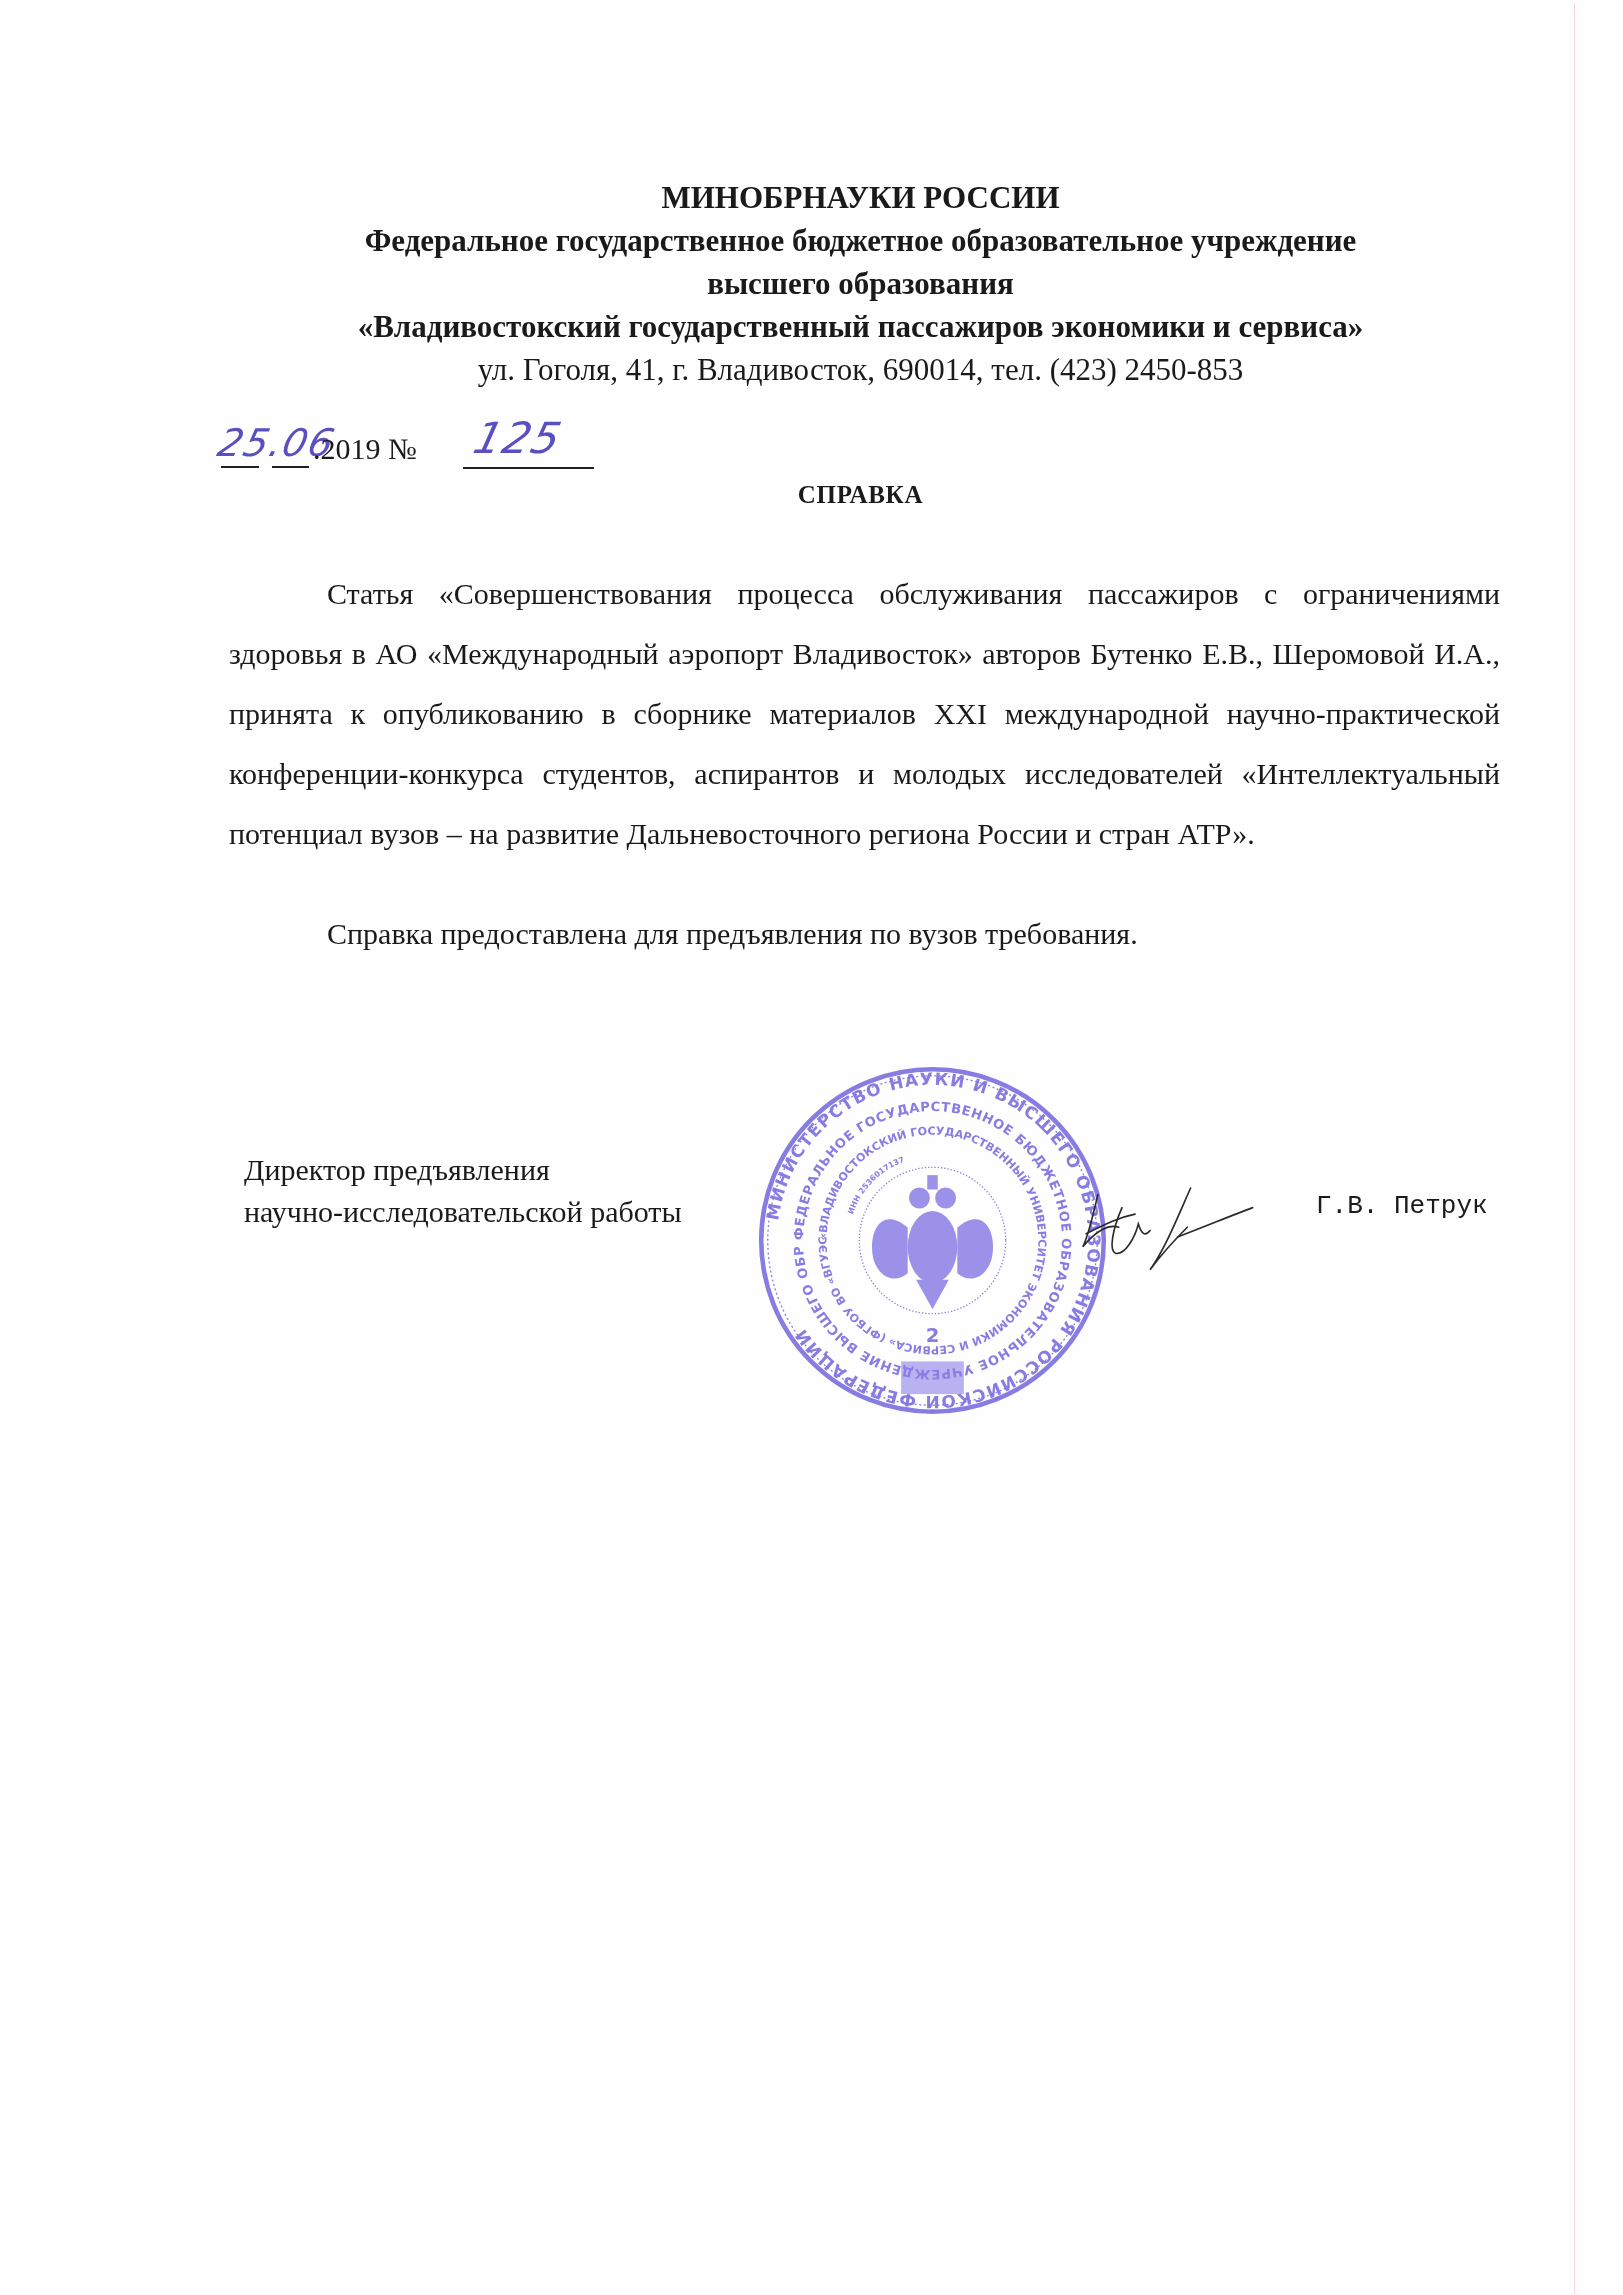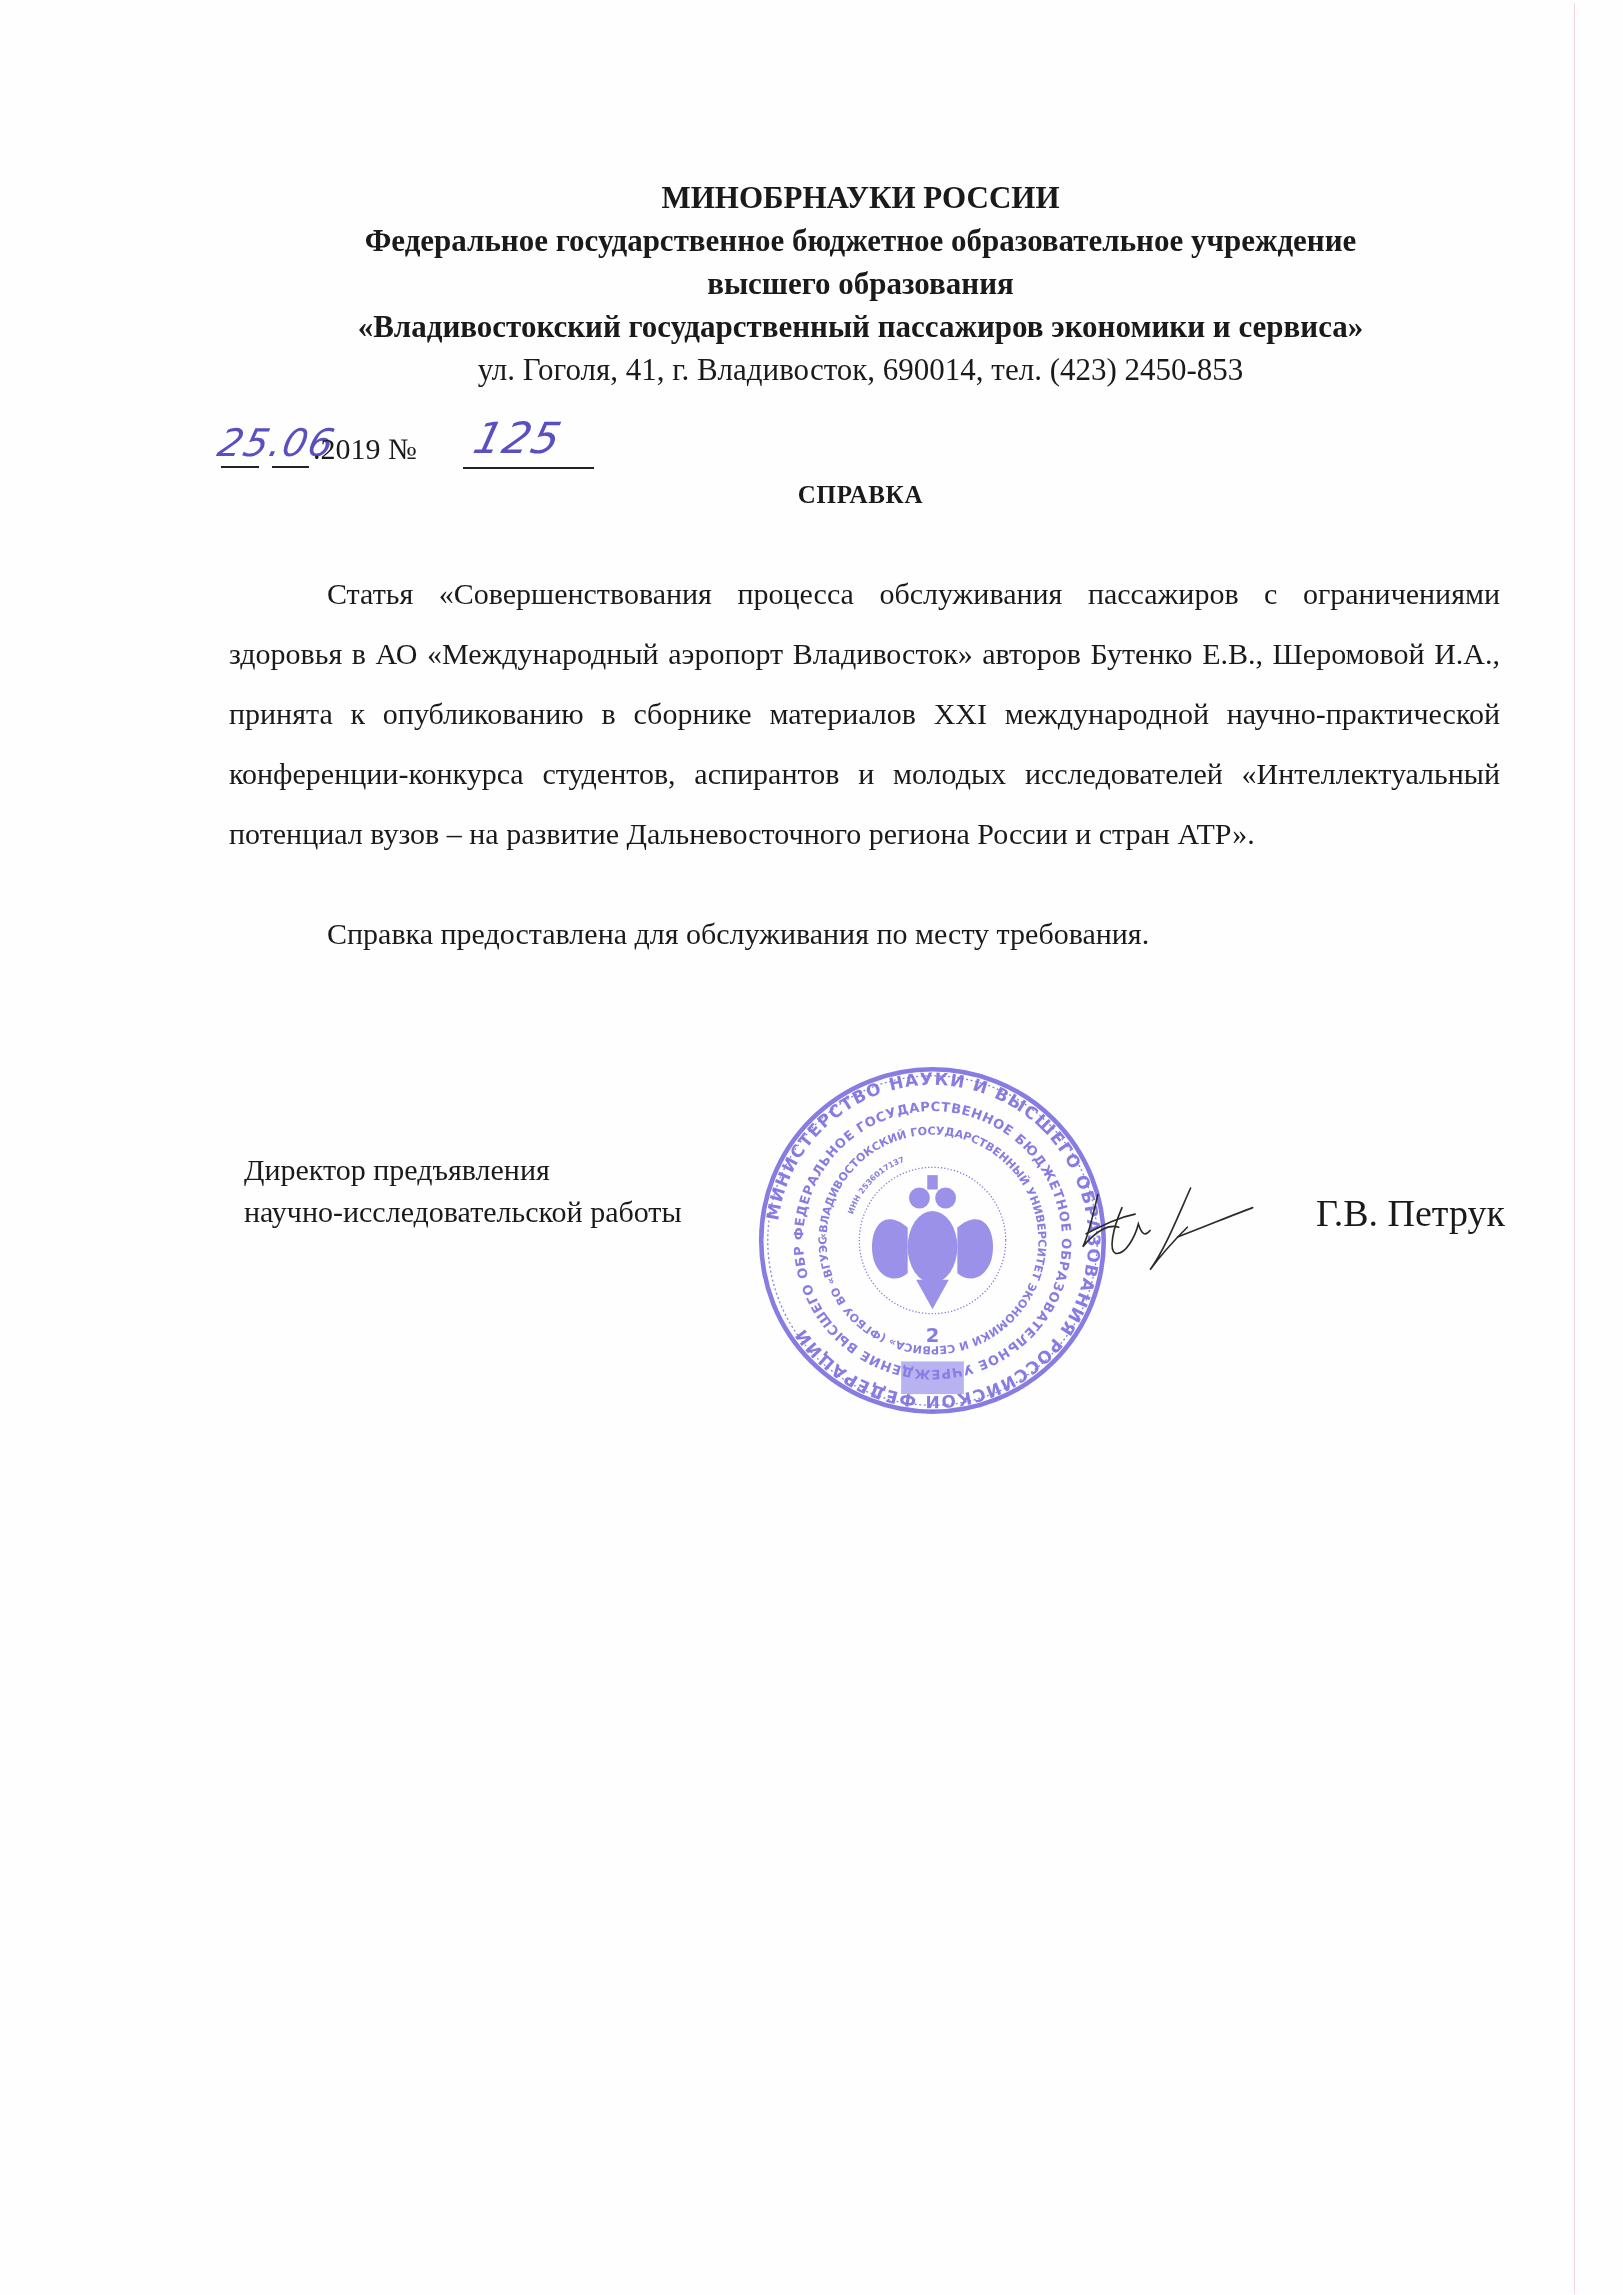--- a/index.html
+++ b/index.html
@@ -16,21 +16,21 @@
   .hand { font-family: "DejaVu Sans", sans-serif; font-style: italic; color: #5a4fc0;
           font-size: 38px; letter-spacing: 1.3px; transform: skewX(-14deg); display: inline-block; }
   .uline { position: absolute; height: 2px; background: #222; }
   .title { position: absolute; left: 225px; width: 1271px; top: 481px; text-align: center;
            font-weight: bold; font-size: 25px; letter-spacing: 0.7px; }
   .para { position: absolute; left: 225px; width: 1271px; font-size: 30px; line-height: 60px;
           text-align: justify; text-indent: 98px; margin: 4px; }
   .p1 { top: 560px; }
   .p2 { top: 900px; }
   .sig-left { position: absolute; left: 244px; top: 1149px; font-size: 30px; line-height: 42px; }
-  .sig-name { position: absolute; left: 1316px; top: 1191px; font-size: 38px; white-space: nowrap; }
+  .sig-name { position: absolute; left: 1316px; top: 1191px; font-size: 26px; white-space: nowrap; font-family: Liberation Mono, monospace; }
   .stamp { position: absolute; left: 756px; top: 1064px; width: 353px; height: 353px; }
   .signature { position: absolute; left: 1073px; top: 1178px; width: 196px; height: 105px; }
 </style>
 </head>
 <body>
 
 <div class="page">
   <div class="scan-line"></div>
 
   <div class="header">
@@ -46,21 +46,21 @@
     <div class="uline" style="left:5.2px; top:41px; width:38px;"></div>
     <div class="uline" style="left:56px; top:41px; width:37px;"></div>
     <span class="seg" style="left:97px; top:6.5px;">.2019 №</span>
     <span class="seg hand" style="left:259px; top:-11.8px; font-size:43px;">125</span>
     <div class="uline" style="left:247px; top:42px; width:131px;"></div>
   </div>
 
   <div class="title">СПРАВКА</div>
 
   <p class="para p1">Статья «Совершенствования процесса обслуживания пассажиров с ограничениями здоровья в АО «Международный аэропорт Владивосток» авторов Бутенко Е.В., Шеромовой И.А., принята к опубликованию в сборнике материалов XXI международной научно-практической конференции-конкурса студентов, аспирантов и молодых исследователей «Интеллектуальный потенциал вузов – на развитие Дальневосточного региона России и стран АТР».</p>
-  <p class="para p2">Справка предоставлена для обслуживания по месту требования.</p>
+  <p class="para p2">Справка предоставлена для предъявления по вузов требования.</p>
 
   <div class="sig-left">
     <div>Директор предъявления</div>
     <div>научно-исследовательской работы</div>
   </div>
 
   <svg class="stamp" viewBox="0 0 540 540">
     <defs>
       <path id="ring1" d="M270,270 m-238,0 a238,238 0 1,1 476,0 a238,238 0 1,1 -476,0"></path>
       <path id="ring2" d="M270,270 m-198,0 a198,198 0 1,1 396,0 a198,198 0 1,1 -396,0"></path>

